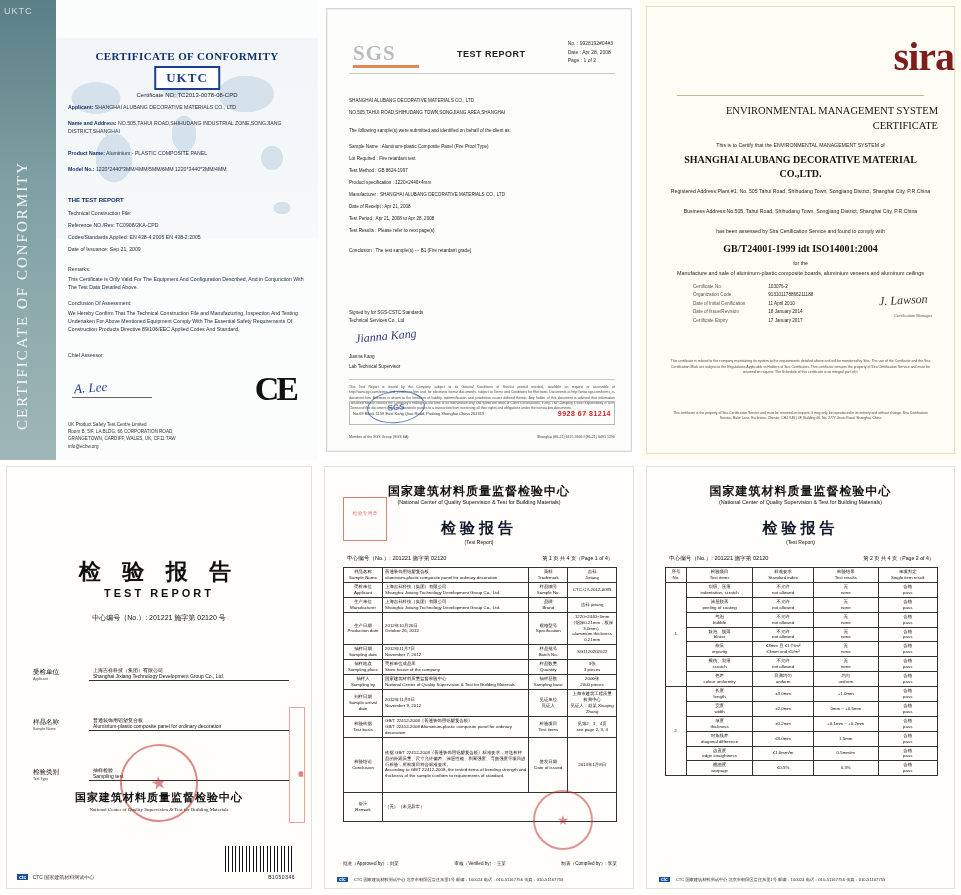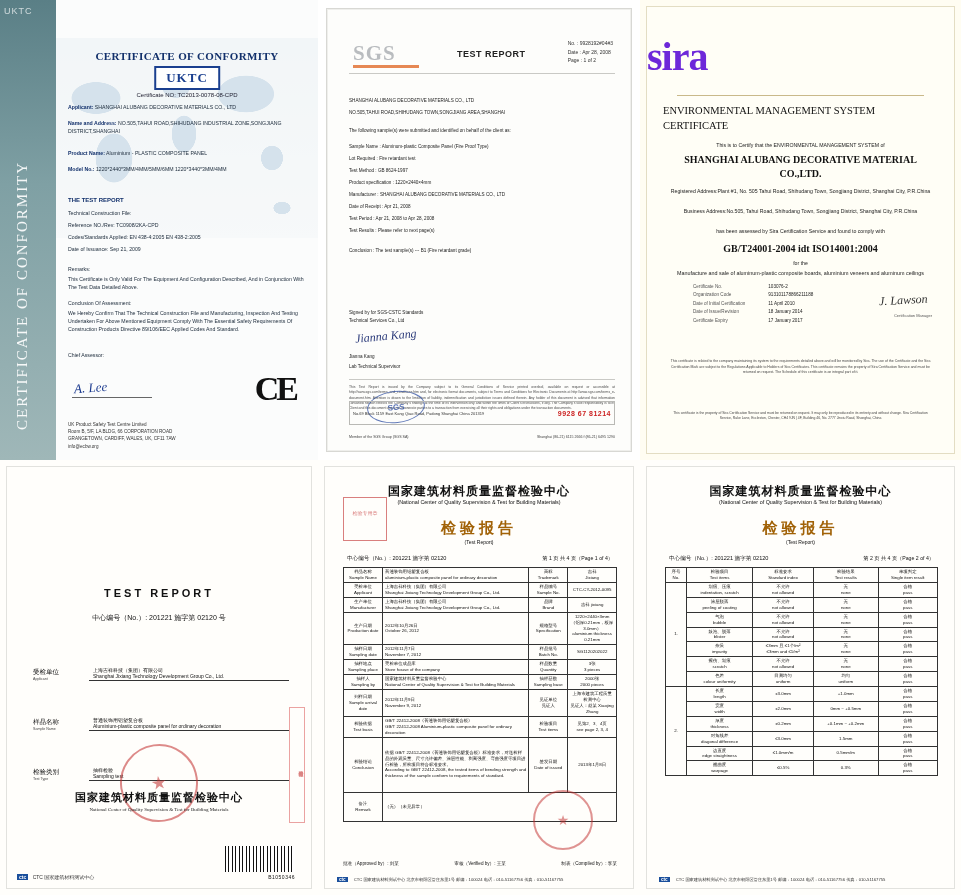--- a/index.html
+++ b/index.html
@@ -274,46 +274,46 @@
   .c3 { background: #fffdf2; }
   .c3 .page {
     position: absolute;
     left: 6px; top: 6px; right: 6px; bottom: 6px;
     background: #fffef6;
     border: 1px solid #e3ddc3;
   }
   .c3 .sira {
     position: absolute;
     left: 0; right: 0; top: 26px;
-    text-align: left;
+    text-align: right;
     font-family: "Liberation Serif", serif;
     font-size: 40px;
     font-weight: bold;
-    color: #6d28d9;
+    color: #7f1d1d;
     letter-spacing: -1px;
   }
   .c3 .sira-sub {
     position: absolute;
     left: 0; right: 0; top: 72px;
     text-align: center;
     font-family: "Liberation Serif", serif;
     font-size: 11px;
     color: #1d5c2f;
     letter-spacing: 3px;
   }
   .c3 .rule {
     position: absolute;
     left: 30px; right: 30px; top: 88px;
     height: 1px;
     background: #c9b98a;
   }
   .c3 .h1 {
     position: absolute;
     left: 16px; right: 16px; top: 96px;
-    text-align: left;
+    text-align: right;
     font-family: "Liberation Serif", serif;
     font-size: 10.5px;
     color: #111;
     line-height: 1.45;
   }
   .c3 .small-c {
     position: absolute;
     left: 16px; right: 16px;
     text-align: center;
     font-size: 5.2px;
@@ -555,21 +555,21 @@
     color: #111;
   }
   .cz .bigtitle-cn {
     position: absolute;
     left: 0; right: 0; top: 52px;
     text-align: center;
     font-family: "Liberation Serif", serif;
     font-weight: bold;
     font-size: 15px;
     letter-spacing: 4px;
-    color: #a16207;
+    color: #0f172a;
   }
   .cz .bigtitle-en {
     position: absolute;
     left: 0; right: 0; top: 72px;
     text-align: center;
     font-size: 5px;
     color: #111;
   }
   .cz .rptno {
     position: absolute;
@@ -795,21 +795,21 @@
   <div class="cell c3">
     <div class="page">
       <div class="sira">sira</div>
       <div class="rule"></div>
       <div class="h1">ENVIRONMENTAL MANAGEMENT SYSTEM CERTIFICATE</div>
       <div class="small-c" style="top:134px">This is to Certify that the ENVIRONMENTAL MANAGEMENT SYSTEM of</div>
       <div class="bold-c" style="top:146px;font-size:10px;line-height:1.35">SHANGHAI ALUBANG DECORATIVE MATERIAL CO.,LTD.</div>
       <div class="small-c" style="top:180px">Registered Address:Plant #1, No. 505 Tahui Road, Shihudang Town, Songjiang District, Shanghai City, P.R.China</div>
       <div class="small-c" style="top:200px">Business Address:No.505, Tahui Road, Shihudang Town, Songjiang District, Shanghai City, P.R.China</div>
       <div class="small-c" style="top:220px">has been assessed by Sira Certification Service and found to comply with</div>
-      <div class="bold-c" style="top:236px;font-size:10px">GB/T24001-2004 idt ISO14001:2004</div>
+      <div class="bold-c" style="top:236px;font-size:10px">GB/T24001-1999 idt ISO14001:2004</div>
       <div class="small-c" style="top:252px">for the</div>
       <div class="small-c" style="top:262px;font-size:5.4px">Manufacture and sale of aluminum-plastic composite boards, aluminium veneers and aluminum ceilings</div>
 
       <div class="fields">
         <div>
           <b>Certificate No.</b>
           <span>103076-2</span>
         </div>
         <div>
           <b>Organization Code</b>
@@ -831,20 +831,21 @@
       <div class="sig2">J. Lawson</div>
       <div class="sigcap">Certification Manager</div>
       <div class="footnote">This certificate is related to the company maintaining its system to the requirements detailed above and will be monitored by Sira. The use of the Certificate and the Sira Certification Mark are subject to the Regulations Applicable to Holders of Sira Certificates. This certificate remains the property of Sira Certification Service and must be returned on request. The Schedule of this certificate is an integral part of it.</div>
       <div class="footnote2">This certificate is the property of Sira Certification Service and must be returned on request. It may only be reproduced in its entirety and without change. Sira Certification Service, Rake Lane, Eccleston, Chester, CH4 9JN  |  4F, Building 46, No. 2777 Jinxiu Road, Shanghai, China</div>
     </div>
   </div>
 
   <div class="cell c4">
     <div class="page">
 
+      <div class="cn-title">检 验 报 告</div>
       <div class="en-title">TEST REPORT</div>
       <div class="reportno">
         <span>中心编号（No.）:</span>
         <span>201221 施字第 02120 号</span>
       </div>
 
       <div class="frow" style="top:200px">
         <div class="k">
           <span>受检单位</span>
           <small>Applicant</small>

